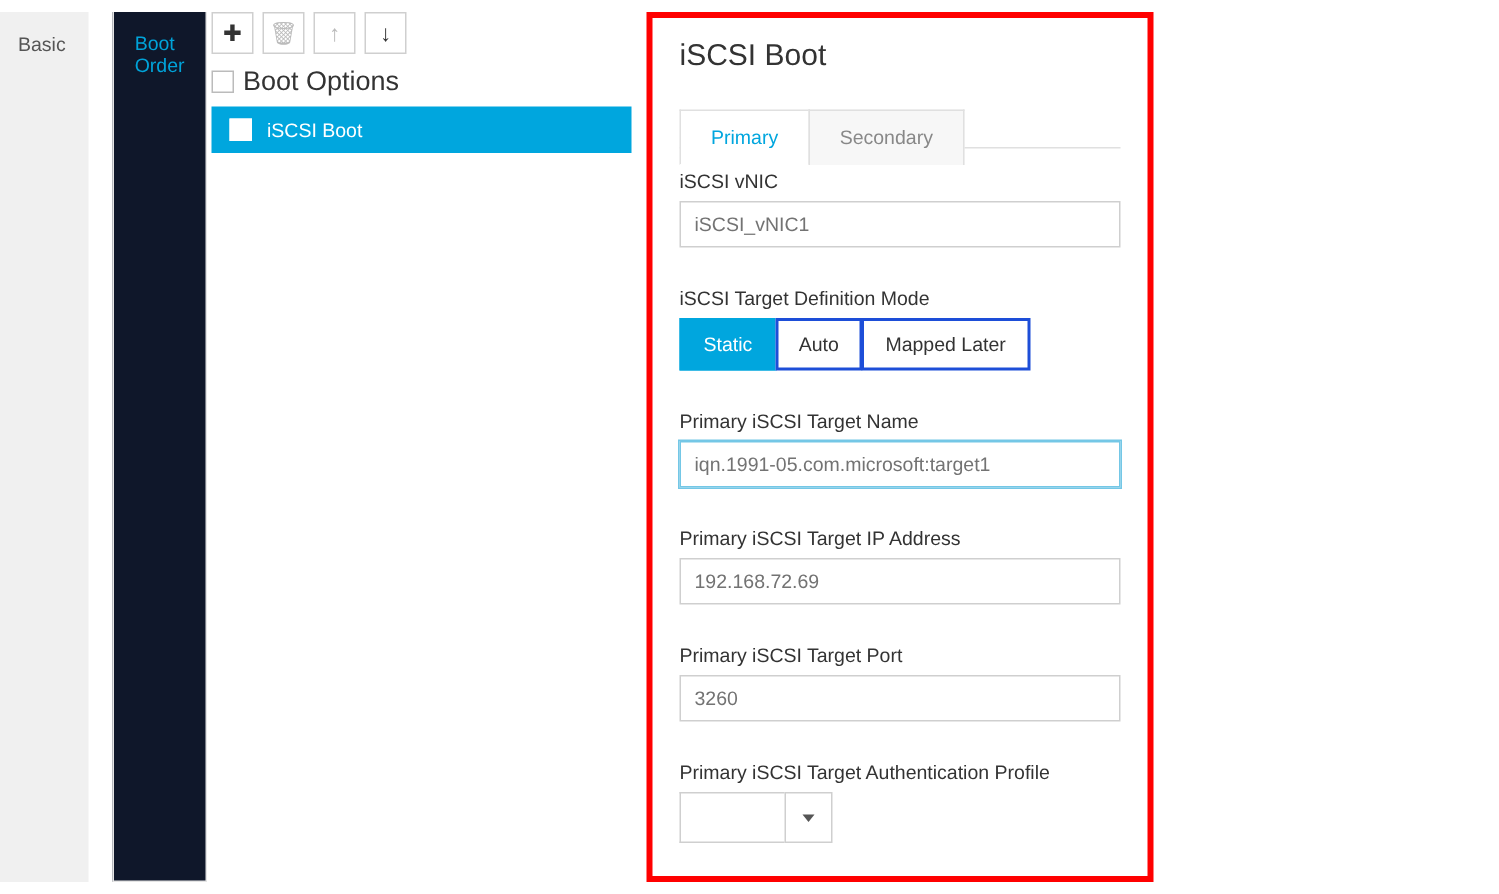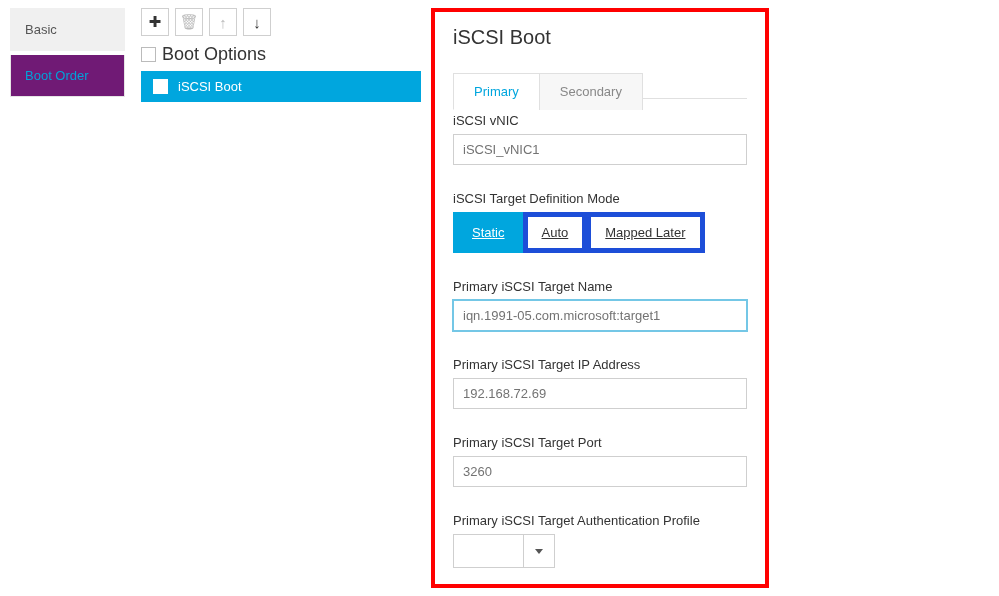--- a/index.html
+++ b/index.html
@@ -8,35 +8,36 @@
       display: flex;
       width: 999px;
       height: 596px;
       padding: 8px 10px;
     }
 
     
     .sidebar {
       width: 115px;
       display: flex;
-      flex-direction: column;
-      gap: 4px;
+      flex-direction: row;
+      gap: 16px;
+      justify-content: center;
     }
     .sidebar-tab {
       padding: 13px 14px;
       font-size: 13px;
       cursor: pointer;
       border: 1px solid transparent;
     }
     .sidebar-tab.basic {
       background: #f0f0f0;
       color: #555;
     }
     .sidebar-tab.bootorder {
-      background: #701a75;
+      background: #0f172a;
       color: #00a3d9;
       border: 1px solid #e5e5e5;
       border-top: none;
     }
 
     
     .middle {
       flex: 0 0 280px;
       margin-left: 16px;
       margin-right: 10px;
@@ -145,25 +146,24 @@
       border-color: #74c7e6;
       outline: none;
       box-shadow: 0 0 0 1px #74c7e6;
     }
     .btn-group {
       display: flex;
     }
     .bg-btn {
       padding: 8px 14px;
       font-size: 13px;
-      border: 5px solid #1d4ed8;
+      border: 2px solid #1d4ed8;
       background: #fff;
       cursor: pointer;
       margin-left: -1px;
-      text-decoration: underline;
     }
     .bg-btn:first-child { margin-left: 0; }
     .bg-btn.on {
       background: #00a6de;
       color: #fff;
       border-color: #00a6de;
     }
     .select-combo {
       display: flex;
       height: 34px;

